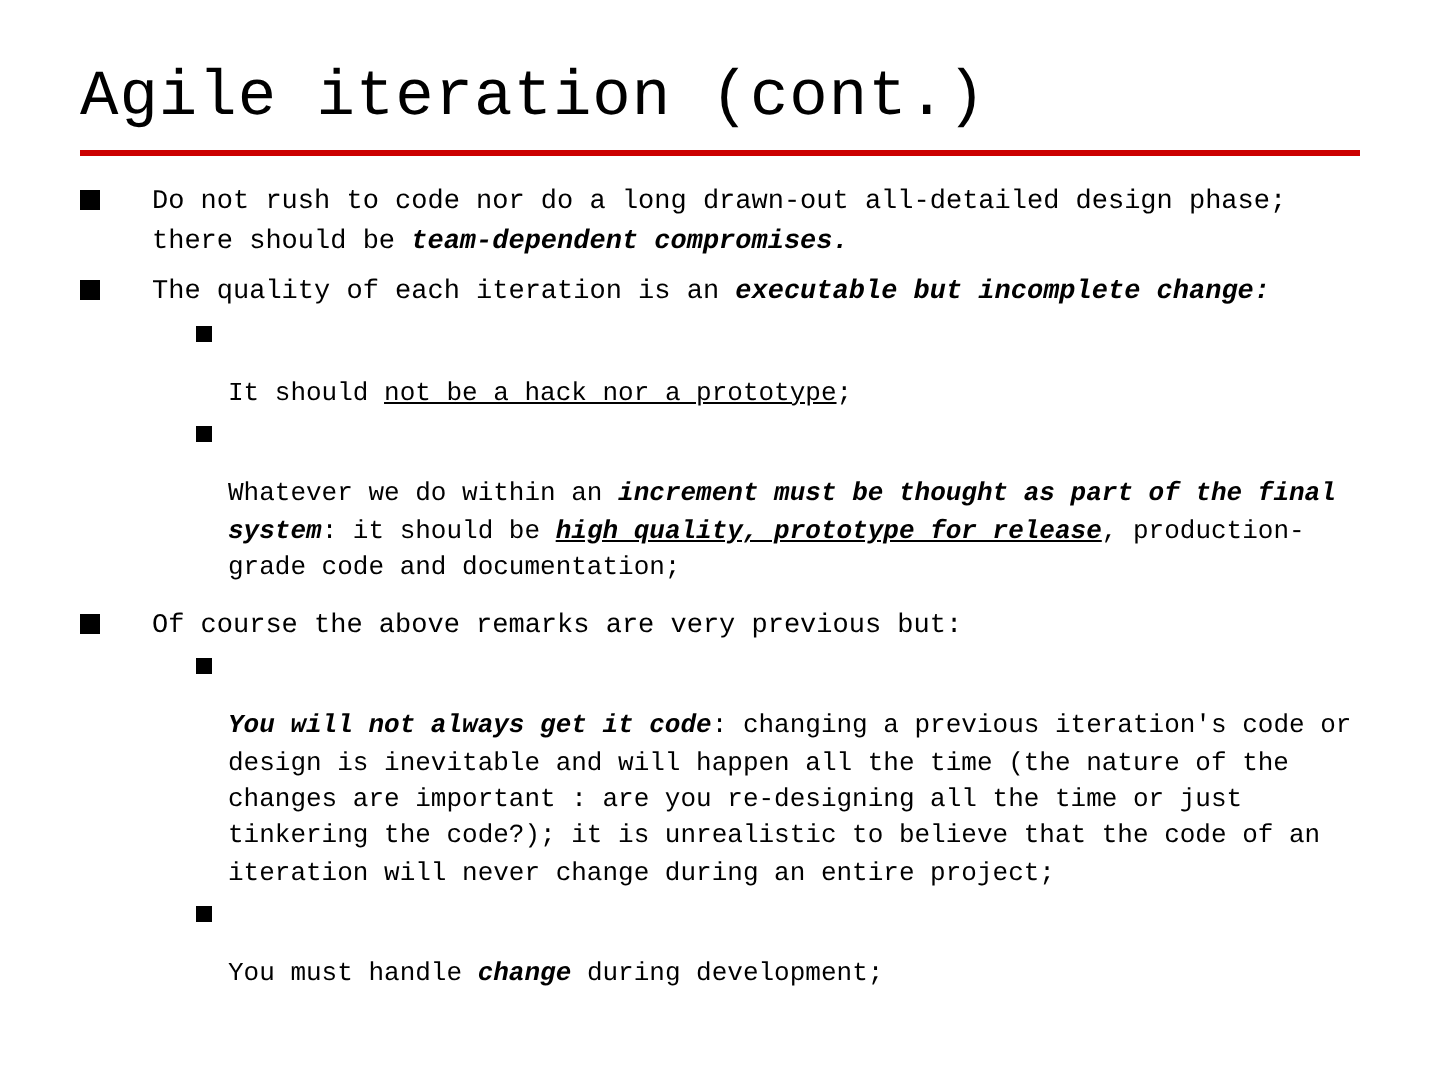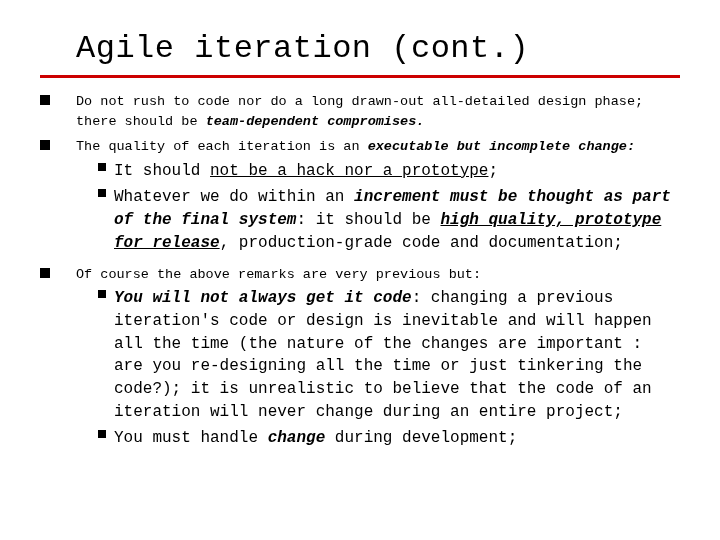--- a/index.html
+++ b/index.html
@@ -18,21 +18,20 @@
       padding: 30px 40px 20px 40px;
       position: relative;
     }
 
     .title {
       font-size: 32px;
       font-weight: normal;
       color: #000;
       margin-bottom: 8px;
       letter-spacing: 0.5px;
-      margin-left: 36px;
     }
 
     .title-underline {
       height: 3px;
       background: #cc0000;
       margin-bottom: 14px;
     }
 
     .content {
       font-size: 13.5px;
@@ -78,22 +77,23 @@
       width: 8px;
       height: 8px;
       background: #000;
       margin-top: 3px;
       margin-right: 8px;
       flex-shrink: 0;
     }
 
     .sub-bullet-text {
       flex: 1;
-      font-size: 16px;
+      font-size: 13px;
       line-height: 1.42;
+      margin-top: 28px;
     }
 
     .bold-italic { font-weight: bold; font-style: italic; }
     .underline { text-decoration: underline; }
   </style>
 </head>
 <body>
 
 <div class="slide">
   <h1 class="title">Agile iteration (cont.)</h1>

